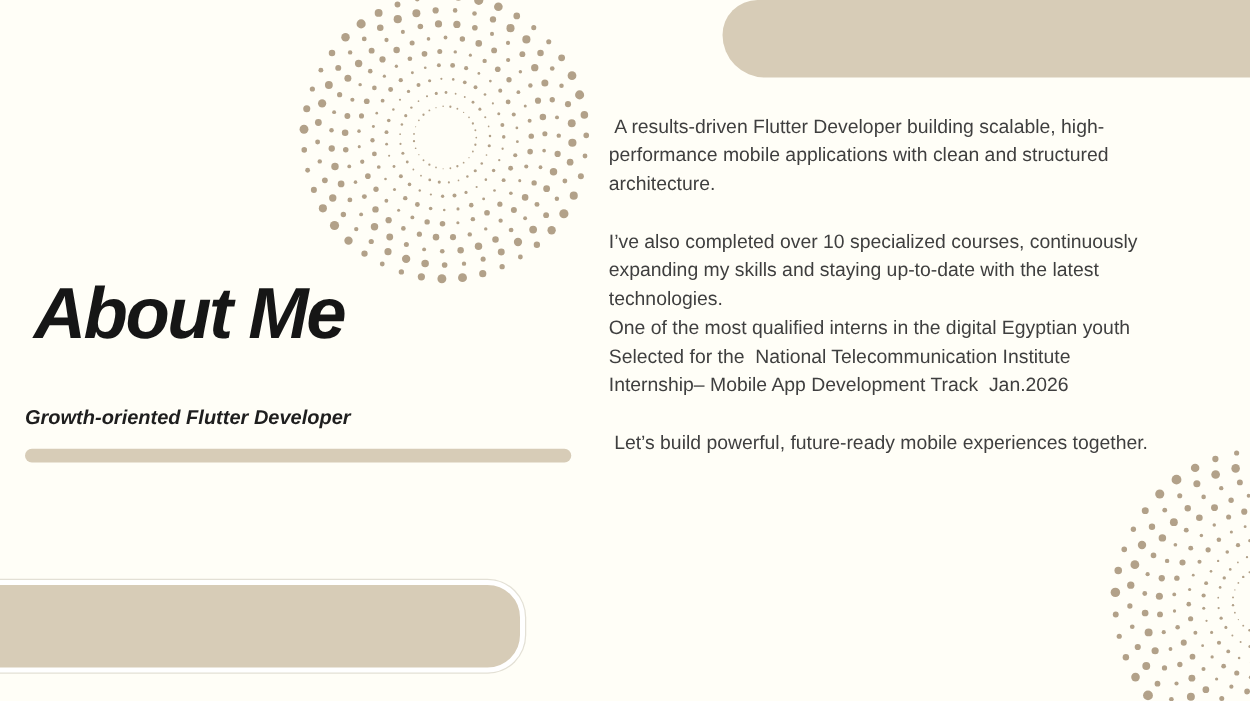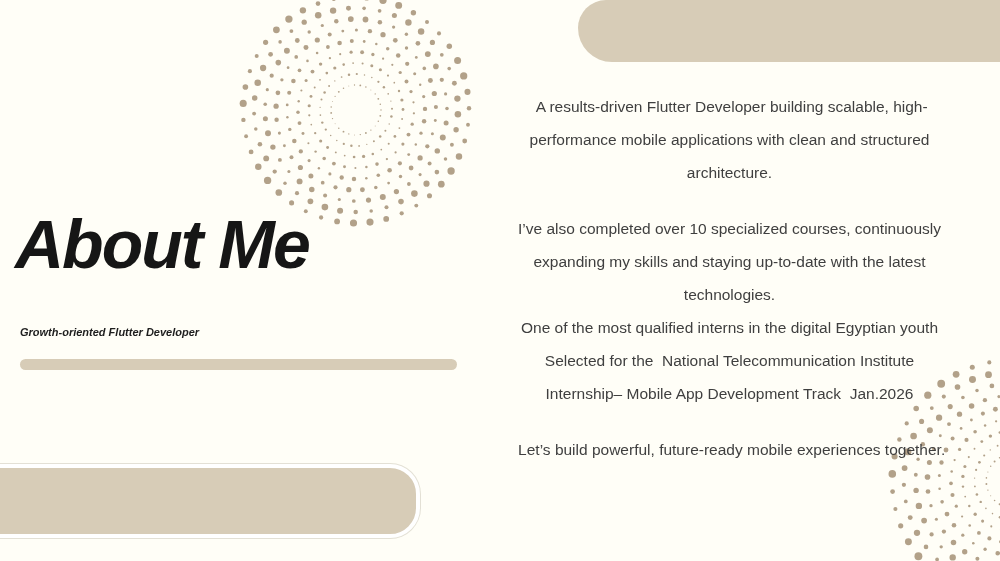--- a/index.html
+++ b/index.html
@@ -16,31 +16,31 @@
   .tab-top-right{position:absolute;left:578px;top:0;width:422px;height:62px;
                  background:var(--beige,#d7ccb7);border-radius:28px 0 0 34px;}
   .bar-bottom-left{position:absolute;left:-8px;top:464px;width:428px;height:74px;
                    background:var(--beige,#d7ccb7);border:4px solid #ffffff;
                    border-radius:0 30px 30px 0;box-sizing:border-box;
                    box-shadow:0 0 0 1px rgba(175,168,150,0.35);}
   .divider{position:absolute;left:20px;top:359px;width:437px;height:11px;
            background:var(--beige,#d7ccb7);border-radius:6px;}
 
   
-  .title{position:absolute;left:15px;top:210px;margin:0;
-         font-size:68px;font-weight:bold;font-style:italic;
+  .title{position:absolute;left:15px;top:210px;margin:12px;
+         font-size:58px;font-weight:bold;font-style:italic;
          letter-spacing:-2px;line-height:1;color:var(--heading,#161616);}
   .name{position:absolute;left:20px;top:294px;
         font-size:23px;font-weight:bold;color:var(--name,#b5ab9e);}
   .role{position:absolute;left:20px;top:326px;
-        font-size:11px;font-weight:bold;font-style:italic;color:#1e1e1e;}
+        font-size:16px;font-weight:bold;font-style:italic;color:#1e1e1e;}
 
   
   .about{position:absolute;left:487px;top:90px;width:485px;
-         font-size:15.5px;line-height:33px;color:var(--body,#3f3f3f);text-align:center;}
+         font-size:15.5px;line-height:23px;color:var(--body,#3f3f3f);}
   .about p{margin:0 0 23px 0;white-space:pre-wrap;}
 </style>
 </head>
 <body style="--bg: #fffef7; --beige: #d7ccb7; --dots: #b2a189; --heading: #161616; --name: #b5ab9e; --body: #3f3f3f; background: rgb(255, 254, 247);">
 
 <div class="slide">
 
   <svg class="dots dots-top" viewBox="0 0 236 236">
       <circle cx="143.0" cy="118.0" r="0.70"></circle>
       <circle cx="142.3" cy="123.8" r="0.92"></circle>

